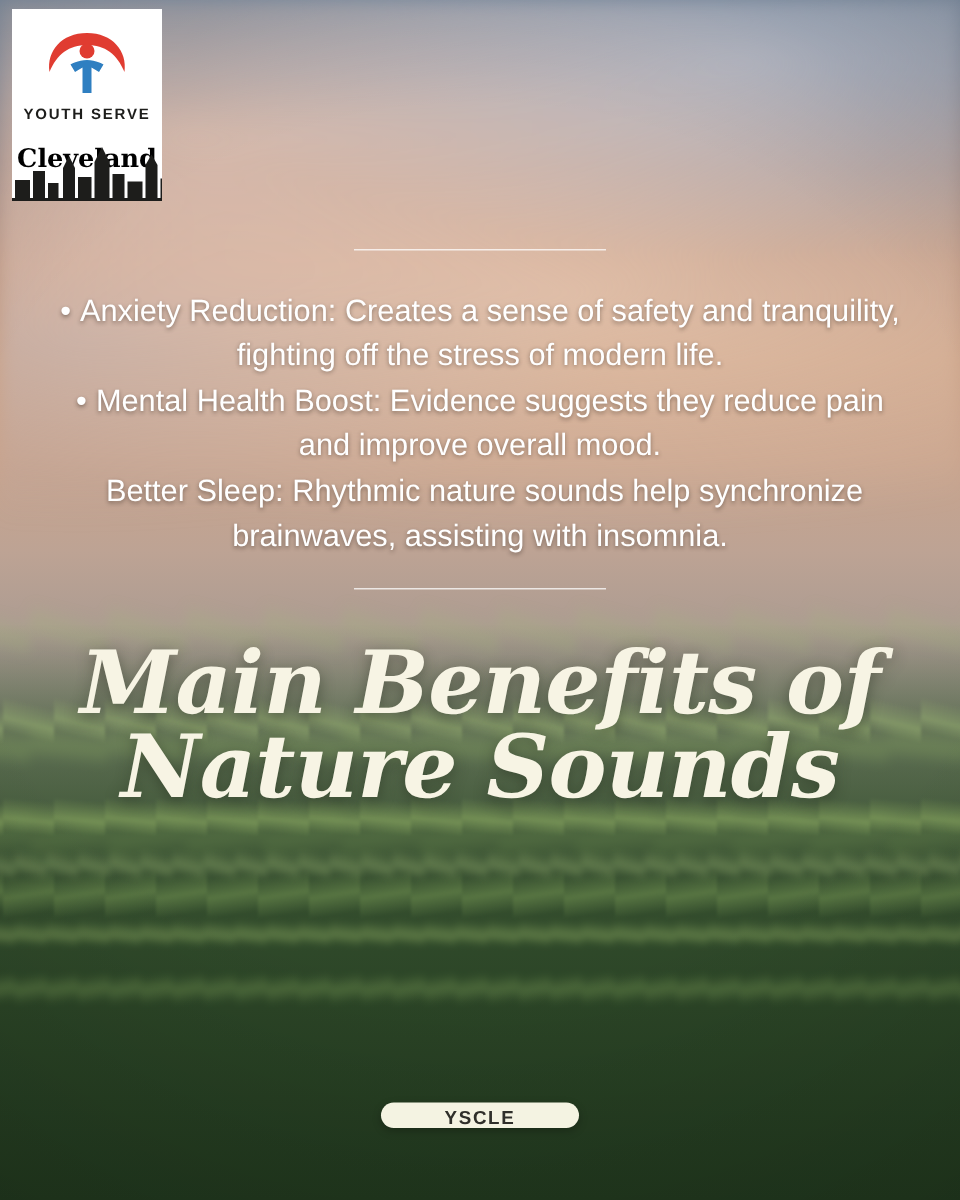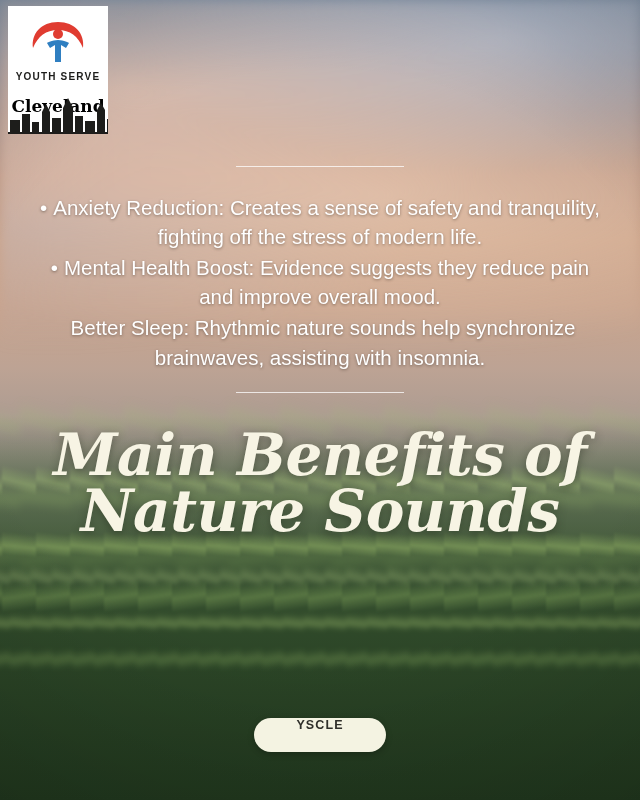--- a/index.html
+++ b/index.html
@@ -177,25 +177,25 @@
     text-shadow: 0 3px 10px rgba(30,40,25,0.45);
   }
   .headline .line2 { display: block; }
 
   .pill {
     position: absolute;
     left: 50%;
     transform: translateX(-50%);
     bottom: 48px;
     width: 132px;
-    height: 34px;
+    height: 17px;
     border-radius: 17px;
     background: #f4f3e2;
     display: flex;
-    align-items: flex-start;
+    align-items: flex-end;
     justify-content: center;
     box-shadow: 0 2px 6px rgba(0,0,0,0.25);
   }
   .pill span {
     font-size: 12.5px;
     font-weight: bold;
     letter-spacing: 1.1px;
     color: #2f2f2a;
   }
 </style>

